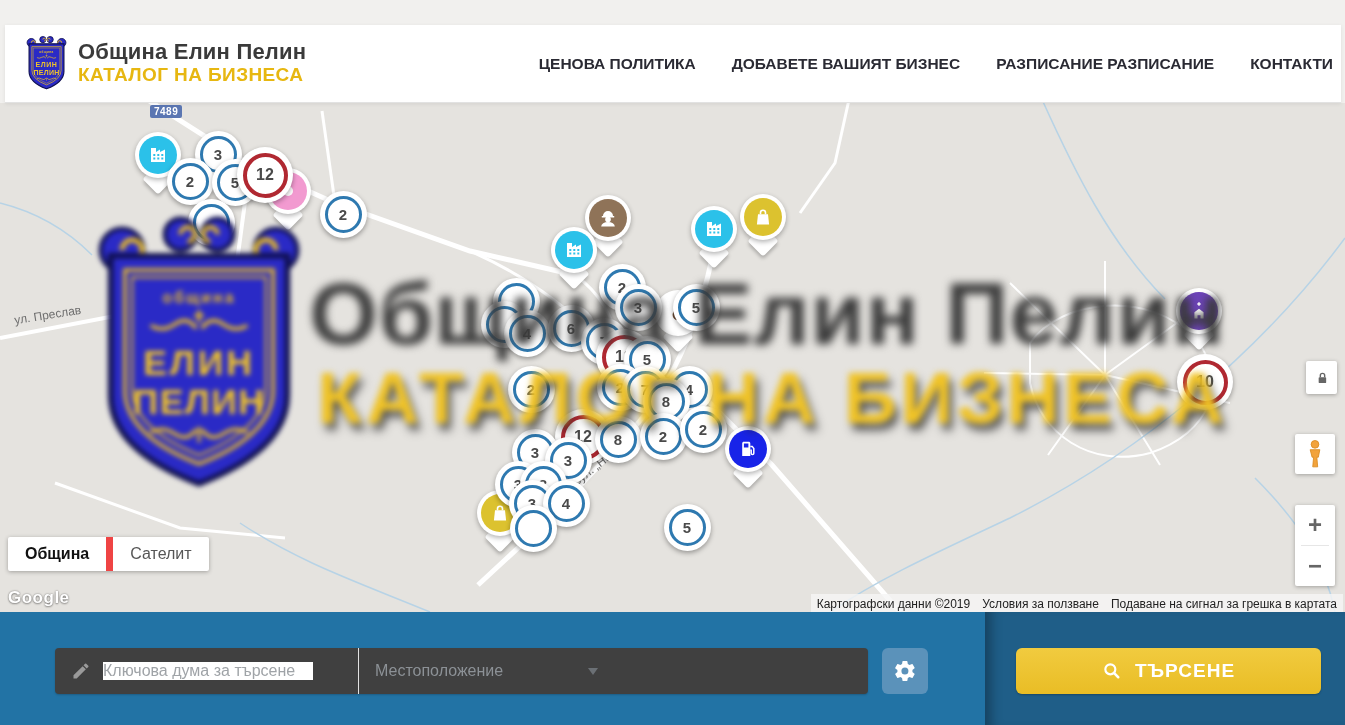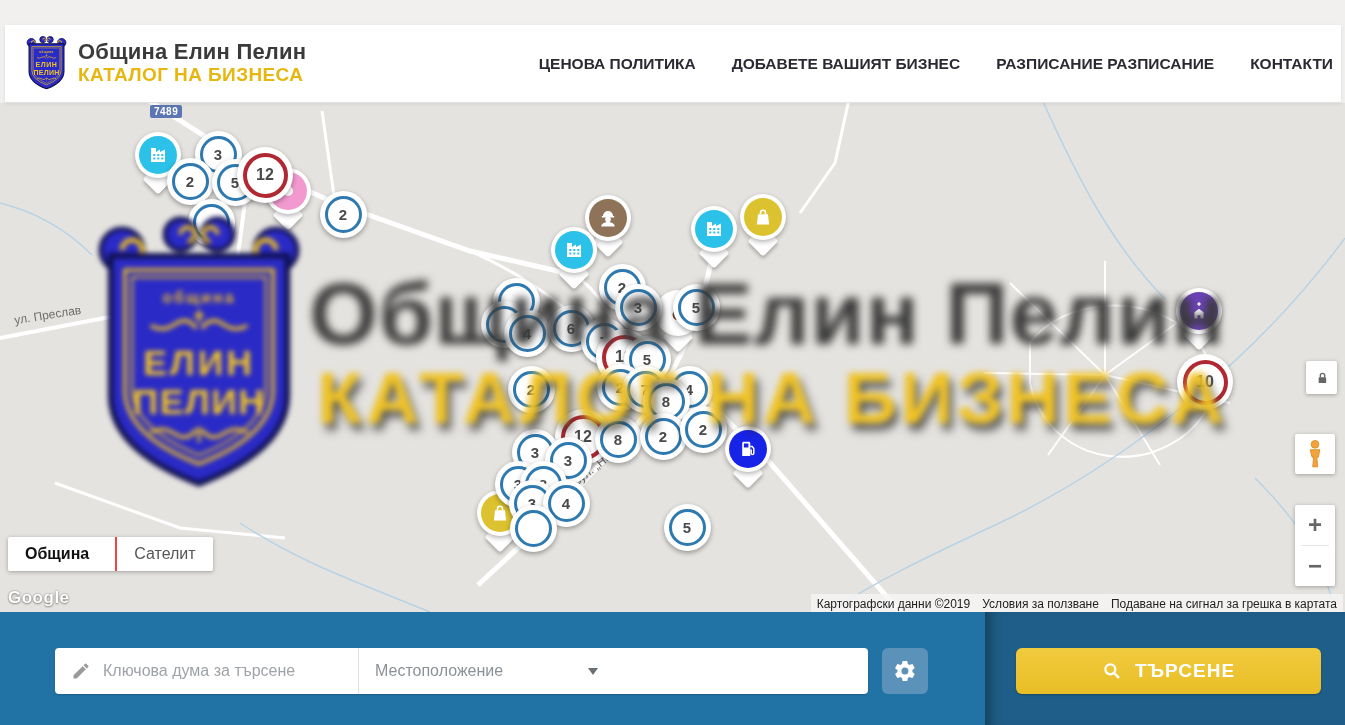--- a/index.html
+++ b/index.html
@@ -53,38 +53,38 @@
               padding-left:190px; }
   .wm-line2 { position:absolute; left:0; width:100%; top:253px; text-align:center;
               font-size:73px; font-weight:700; color:#f0c326; letter-spacing:4px; filter:blur(3px);
               text-shadow:4px 7px 7px rgba(35,35,35,.8); padding-left:200px; }
 
   
   .maptype { position:absolute; left:8px; top:434px; display:flex; background:#fff; border-radius:2px;
              box-shadow:0 1px 4px rgba(0,0,0,.3); z-index:20; }
   .maptype-btn { padding:8px 17px; font-size:16px; color:#565656; cursor:pointer; }
   .maptype-btn.active { font-weight:700; color:#111; }
-  .maptype-btn + .maptype-btn { border-left:2px solid #ef4444;margin-left:9px; }
+  .maptype-btn + .maptype-btn { border-left:7px solid #ef4444; }
   .google-logo { position:absolute; left:8px; top:485px; font-size:17px; font-weight:700; color:#fff;
                  letter-spacing:.5px; text-shadow:0 0 2px rgba(0,0,0,.45), 0 1px 2px rgba(0,0,0,.3); z-index:20; }
   .attribution { position:absolute; right:2px; top:491px; display:flex; z-index:20; }
   .attribution span { background:rgba(245,245,245,.82); color:#222; font-size:12px; padding:3px 6px; white-space:nowrap; }
   .attribution span.link { cursor:pointer; }
   .ctl { position:absolute; background:#fff; border-radius:2px; box-shadow:0 1px 4px rgba(0,0,0,.3); z-index:20; }
   .ctl-lock { left:1306px; top:258px; width:31px; height:33px; display:flex; align-items:center; justify-content:center; }
   .ctl-pegman { left:1295px; top:331px; width:40px; height:40px; display:flex; align-items:center; justify-content:center; cursor:pointer; }
   .ctl-zoom { left:1295px; top:402px; width:40px; height:81px; display:flex; flex-direction:column; }
   .zoom-btn { flex:1; display:flex; align-items:center; justify-content:center; font-size:24px; font-weight:700; color:#666; cursor:pointer; }
   .zoom-divider { height:1px; background:#e6e6e6; margin:0 6px; }
 
   
   .searchbar { position:absolute; top:612px; left:0; width:1345px; height:113px; background:#2273a5; }
   .sb-right { position:absolute; right:0; top:0; width:360px; height:113px; background:#1f5e88;
               box-shadow:inset 14px 0 12px -8px rgba(0,0,0,.3); }
-  .search-box { position:absolute; left:55px; top:36px; width:813px; height:46px; background:#ffffff;
+  .search-box { position:absolute; left:55px; top:36px; width:813px; height:46px; background:#404040;
                 border-radius:4px; display:flex; align-items:stretch; box-shadow:0 1px 2px rgba(0,0,0,.2); }
   .seg { display:flex; align-items:center; position:relative; }
   .seg + .seg { border-left:1px solid #e2e2e2; }
   .seg-keyword { width:303px; padding-left:16px; }
   .seg-category { width:254px; padding-left:17px; }
   .seg-location { width:256px; padding-left:16px; }
   .seg input { border:none; outline:none; font-size:16px; color:#444; width:210px; margin-left:12px;
                font-family:"Liberation Sans", sans-serif; }
   .seg input::placeholder { color:#9fa3a7; }
   .dd-label { font-size:16px; color:#8c9196; }

